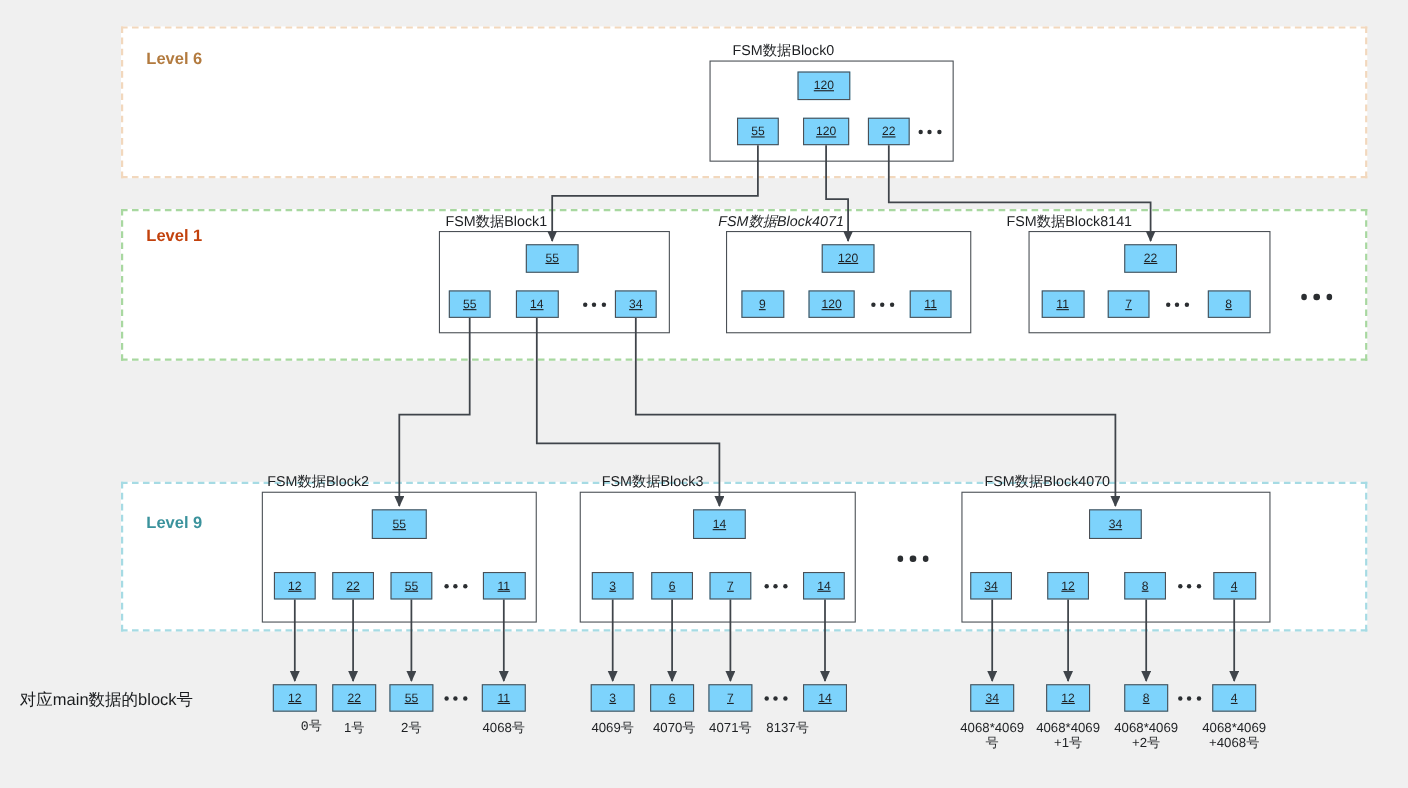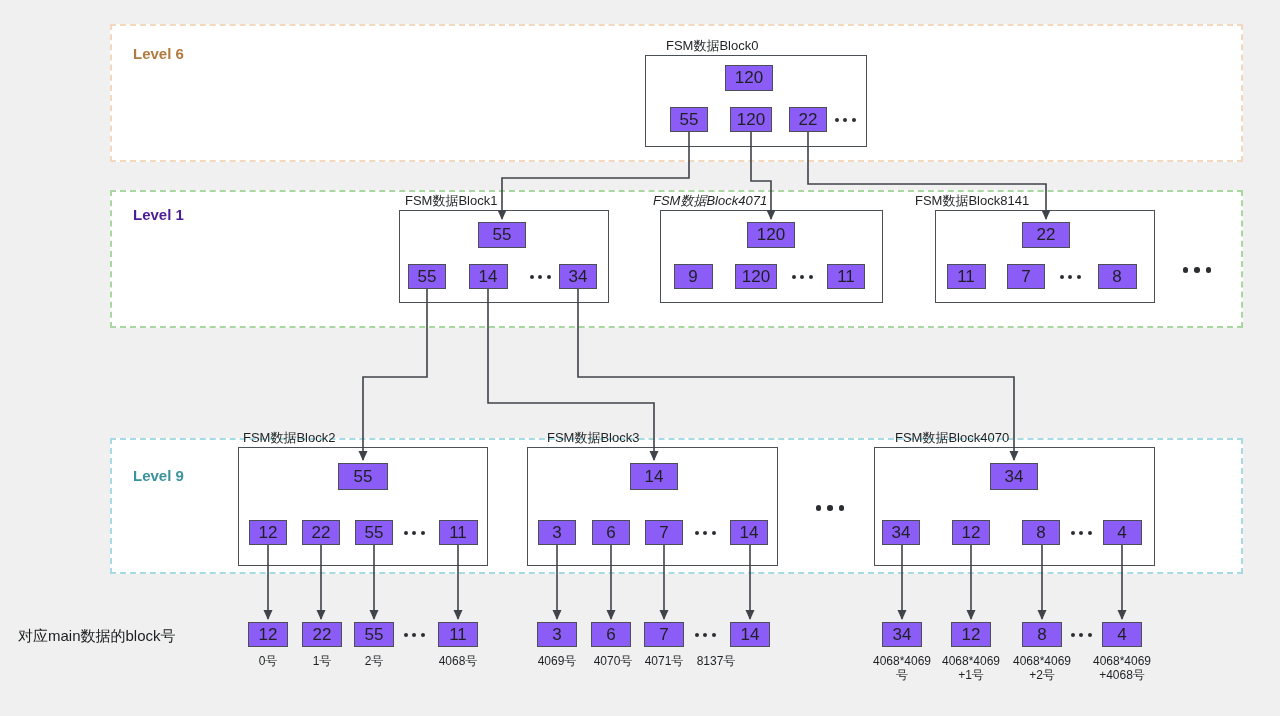--- a/index.html
+++ b/index.html
@@ -5,39 +5,39 @@
   html,body{margin:0;padding:0;background:#f0f0f0;}
   .canvas{
     position:relative;width:1280px;height:716px;background:#f0f0f0;
     font-family:"Liberation Sans","DejaVu Sans",sans-serif;color:#1e2023;overflow:hidden;
   }
   .zone{position:absolute;background:#ffffff;border:2px dashed #ccc;box-sizing:border-box;}
   .zone-label{position:absolute;font-size:15px;font-weight:bold;white-space:nowrap;}
   .block{position:absolute;border:1.5px solid #4b5056;background:#ffffff;box-sizing:border-box;}
   .btitle{position:absolute;font-size:13px;white-space:nowrap;color:#1e2023;}
   .vbox{
-    position:absolute;border:1.5px solid #4b5056;background:#8b5cf6;box-sizing:border-box;
-    font-size:17px;text-align:center;color:#1e2023;
-    display:flex;align-items:center;justify-content:center;
+    position:absolute;border:1.5px solid #4b5056;background:#7dd3fc;box-sizing:border-box;
+    font-size:11px;text-align:center;color:#1e2023;
+    display:flex;align-items:center;justify-content:center;text-decoration:underline;
   }
   .dots{position:absolute;display:flex;align-items:center;}
   .dot{border-radius:50%;background:#2b2e31;}
   .blabel{position:absolute;font-size:12px;text-align:center;white-space:pre-line;line-height:14px;color:#1e2023;}
   .caption{position:absolute;font-size:15px;white-space:nowrap;color:#1a1c1e;}
   svg.wires{position:absolute;left:0;top:0;pointer-events:none;}
 </style>
 </head>
 <body>
 
 <div class="canvas">
   <div id="layer-zones">
       <div class="zone" style="left: 110px; top: 24px; width: 1133px; height: 138px; border-color: rgb(242, 216, 189);"></div>
       <div class="zone-label" style="left: 133px; top: 45px; color: rgb(178, 122, 62);">Level 6</div>
       <div class="zone" style="left: 110px; top: 190px; width: 1133px; height: 138px; border-color: rgb(168, 216, 160);"></div>
-      <div class="zone-label" style="left: 133px; top: 206px; color: #4c1d95;">Level 1</div>
+      <div class="zone-label" style="left: 133px; top: 206px; color: #c2410c;">Level 1</div>
       <div class="dots" style="left: 1182.75px; top: 267.25px;">
         <span class="dot" style="height: 5.5px; width: 5.5px;"></span>
         <span class="dot" style="height: 5.5px; width: 5.5px; margin-left: 6px;"></span>
         <span class="dot" style="height: 5.5px; width: 5.5px; margin-left: 6px;"></span>
       </div>
       <div class="zone" style="left: 110px; top: 438px; width: 1133px; height: 136px; border-color: rgb(166, 219, 228);"></div>
       <div class="zone-label" style="left: 133px; top: 467px; color: rgb(58, 146, 156);">Level 9</div>
       <div class="dots" style="left: 815.75px; top: 505.25px;">
         <span class="dot" style="height: 5.5px; width: 5.5px;"></span>
         <span class="dot" style="height: 5.5px; width: 5.5px; margin-left: 6px;"></span>
@@ -149,21 +149,21 @@
         <path d="M750 545 V619" marker-end="url(#ah)"></path>
         <path d="M902 545 V619" marker-end="url(#ah)"></path>
         <path d="M971 545 V619" marker-end="url(#ah)"></path>
         <path d="M1042 545 V619" marker-end="url(#ah)"></path>
         <path d="M1122 545 V619" marker-end="url(#ah)"></path>
       </g>
   </svg>
   <div id="layer-bottom">
     <div class="caption" style="left:18px;top:627px;">对应main数据的block号</div>
   <div class="vbox" style="left: 248px; top: 622px; width: 40px; height: 25px;">12</div>
-      <div class="blabel" style="left: 223px; top: 654px; width: 90px;">0号</div>
+      <div class="blabel" style="left: 238px; top: 654px; width: 90px; font-family: Liberation Mono, monospace;">0号</div>
       <div class="vbox" style="left: 302px; top: 622px; width: 40px; height: 25px;">22</div>
       <div class="blabel" style="left: 277px; top: 654px; width: 90px;">1号</div>
       <div class="vbox" style="left: 354px; top: 622px; width: 40px; height: 25px;">55</div>
       <div class="blabel" style="left: 329px; top: 654px; width: 90px;">2号</div>
       <div class="dots" style="left: 403.5px; top: 632.5px;">
         <span class="dot" style="height: 4px; width: 4px;"></span>
         <span class="dot" style="height: 4px; width: 4px; margin-left: 4.5px;"></span>
         <span class="dot" style="height: 4px; width: 4px; margin-left: 4.5px;"></span>
       </div>
       <div class="vbox" style="left: 438px; top: 622px; width: 40px; height: 25px;">11</div>

